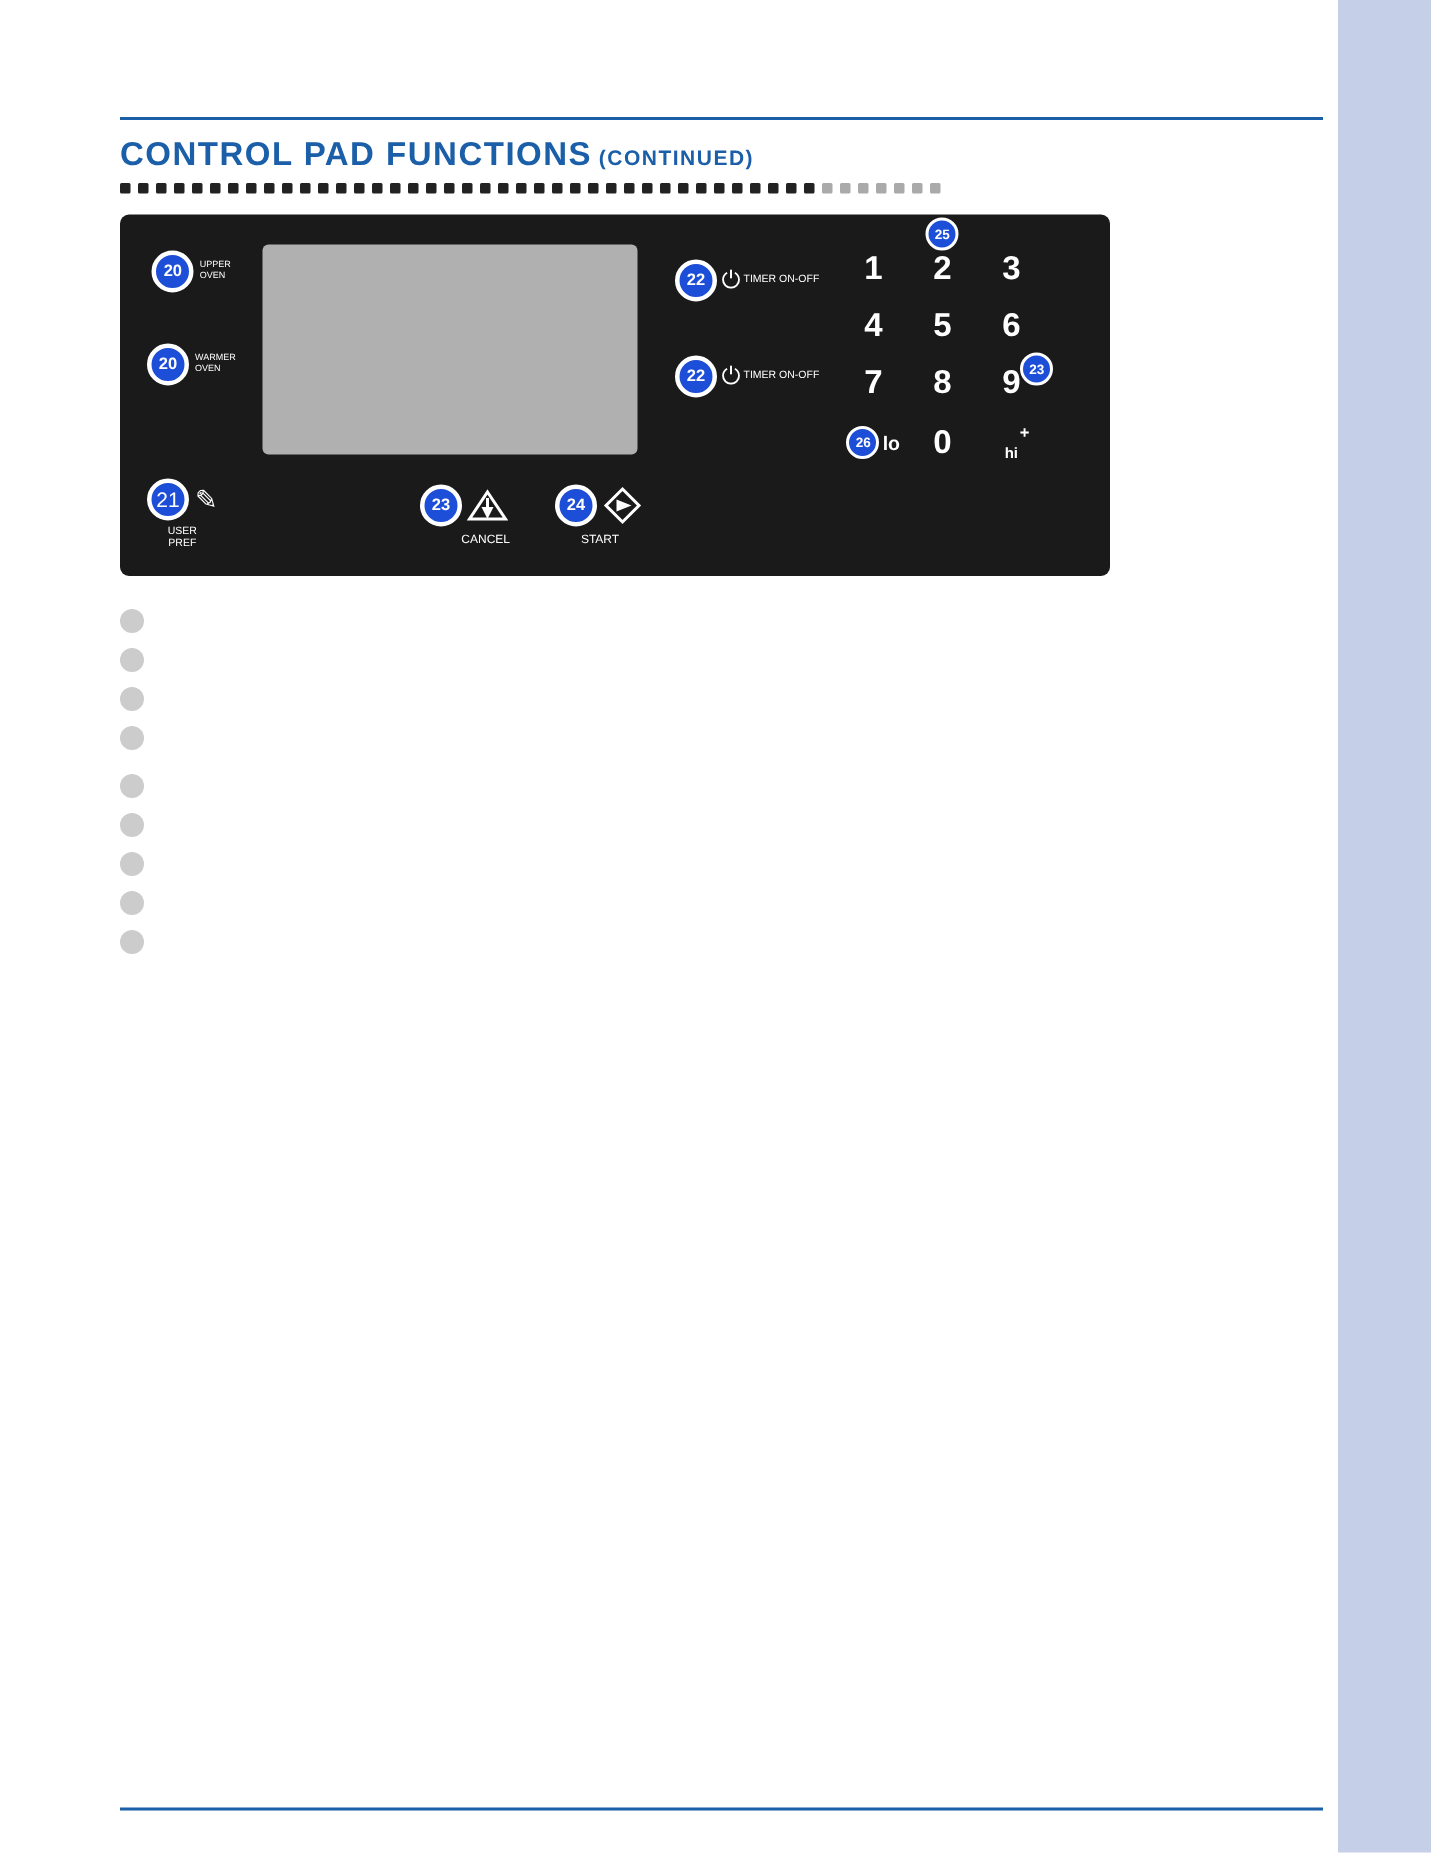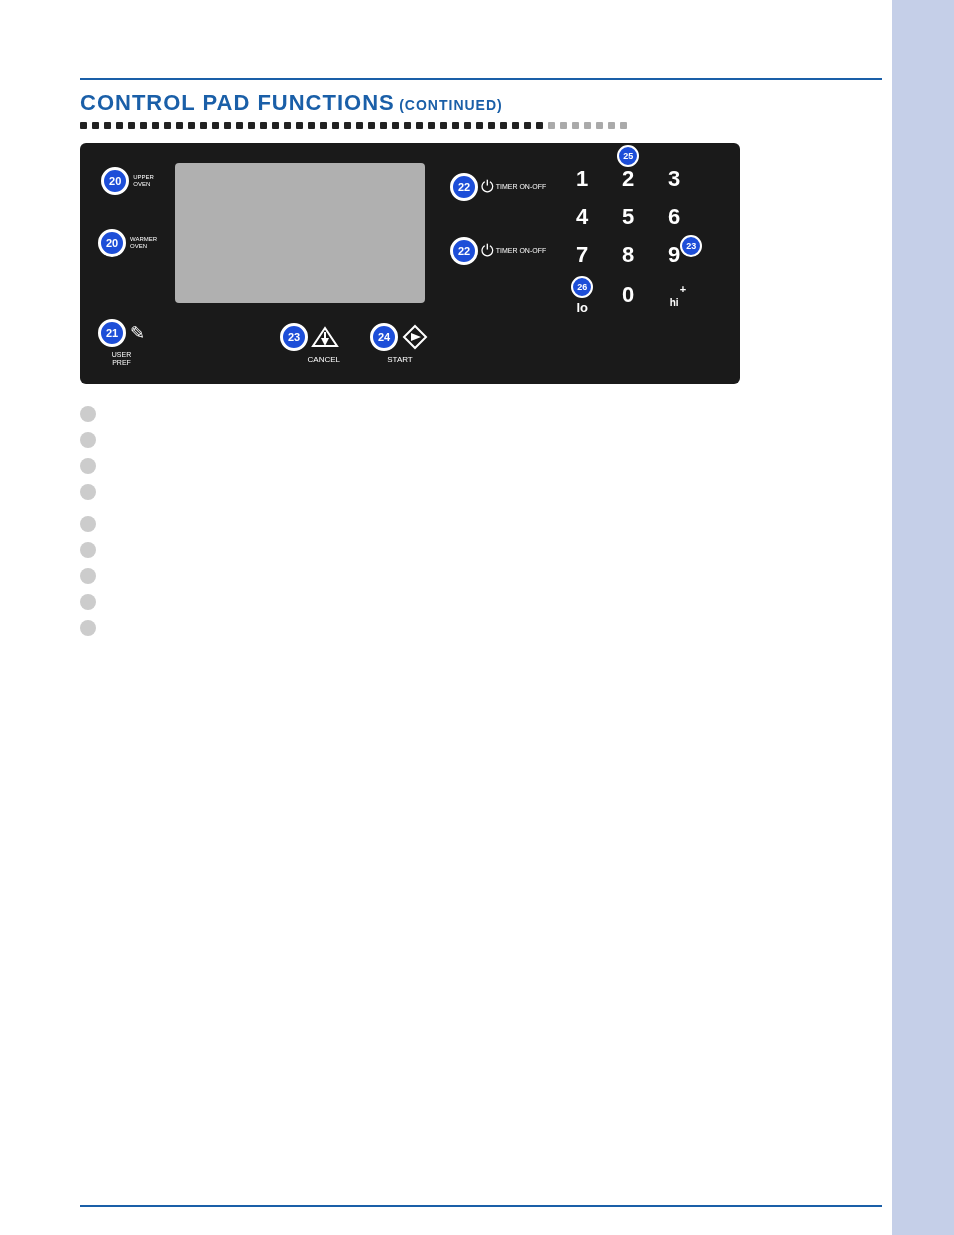--- a/index.html
+++ b/index.html
@@ -366,21 +366,21 @@
 
         <div class="display-screen" style="margin-left:10px;"></div>
 
       </div>
 
       <div class="panel-left-bottom">
 
         <div class="btn-group">
           <div style="display:flex;align-items:center;gap:4px;">
             <div class="num-circle dark">
-              <span style="font-size:11px;font-weight:700;color:#fff;text-align:center;">21</span>
+              <span style="font-size:14px;font-weight:400;color:#fff;text-align:center;">21</span>
             </div>
             <div style="color:#fff;font-size:18px;">✎</div>
           </div>
           <div style="display:flex;flex-direction:column;align-items:center;margin-top:2px;">
             <span class="btn-label">user</span>
             <span class="btn-label">pref</span>
           </div>
         </div>
 
         <div style="flex:1;"></div>
@@ -485,21 +485,21 @@
           </div>
           <div class="numpad-key" style="width:28px;position:relative;">
             <div class="num-circle dark" style="position:absolute;top:-4px;right:-14px;width:22px;height:22px;border:2px solid #fff;">
               <span style="font-size:9px;font-weight:900;color:#fff;">23</span>
             </div>
             <span style="color:#fff;font-size:22px;font-weight:700;">9</span>
           </div>
         </div>
 
         <div style="display:flex;gap:18px;align-items:center;padding-left:6px;margin-top:2px;">
-          <div class="numpad-key key-26" style="width:28px;flex-direction:column;gap:2px;">
+          <div class="numpad-key key-26" style="width:28px;flex-direction:row;gap:2px;">
             <div style="position:relative;">
               <div class="num-circle dark" style="width:22px;height:22px;border:2px solid #fff;">
                 <span style="font-size:9px;font-weight:900;color:#fff;">26</span>
               </div>
             </div>
             <span style="color:#fff;font-size:13px;font-weight:700;">lo</span>
           </div>
           <div class="numpad-key" style="width:28px;">
             <span style="color:#fff;font-size:22px;font-weight:700;">0</span>
           </div>

